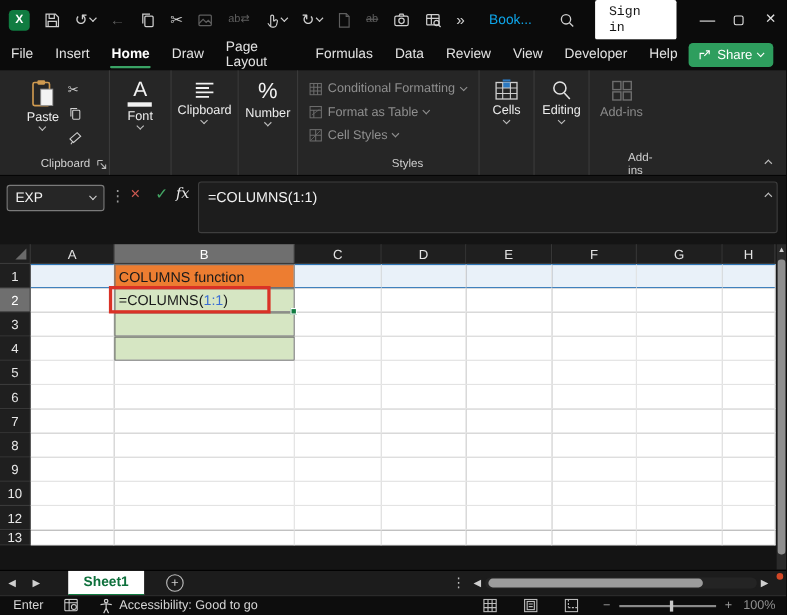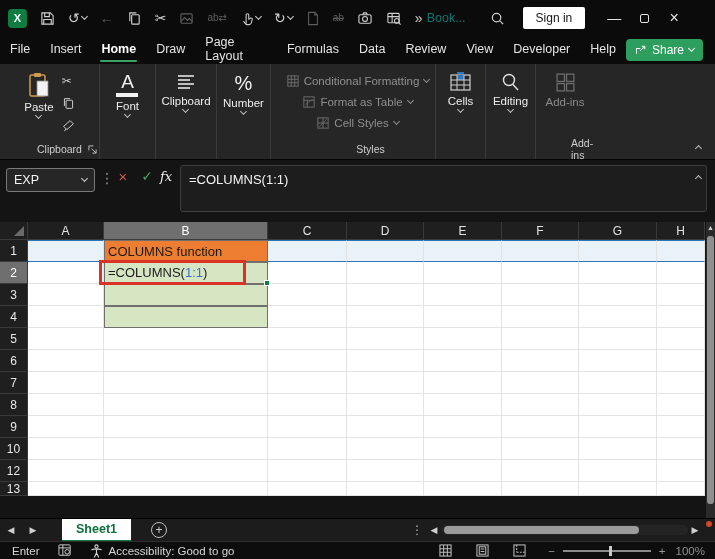--- a/index.html
+++ b/index.html
@@ -13,22 +13,22 @@
 
   
   #titlebar{left:0;top:0;width:715px;height:36px;background:#0b0b0b;display:flex;align-items:center;}
   .qat{display:flex;align-items:center;gap:13px;padding-left:8px;}
   .qico{color:#cfcfcf;font-size:14px;line-height:16px;display:flex;align-items:center;gap:2px;}
   .qico.dis{color:#5e5e5e;}
   .qico svg{stroke:#cfcfcf;}
   .qico.dis svg{stroke:#5e5e5e;}
   #excel-logo{width:19px;height:19px;background:#107C41;border-radius:4px;color:#fff;font-weight:bold;
       font-size:11px;display:flex;align-items:center;justify-content:center;}
-  #doc-title{font-size:12.5px;color:#0f766e;margin-left:4px;}
-  #signin-btn{background:#fff;color:#161616;font-size:12px;padding:4px 13px;border-radius:2px;}
+  #doc-title{font-size:12.5px;color:#0ea5e9;margin-left:22px;}
+  #signin-btn{background:#fff;color:#161616;font-size:12px;padding:4px 13px;border-radius:2px;font-family:Liberation Mono, monospace;}
   .winctl{color:#e3e3e3;font-size:14px;width:30px;text-align:center;}
   .maxbox{display:inline-block;width:9px;height:9px;border:1.3px solid #e3e3e3;border-radius:2px;}
 
   
   #tabsrow{left:0;top:36px;width:715px;height:28px;background:#0b0b0b;display:flex;align-items:center;}
   .rtab{font-size:12.5px;color:#e3e3e3;padding:5px 10px 7px 10px;position:relative;}
   .rtab.active{color:#fff;font-weight:bold;}
   .rtab.active::after{content:"";position:absolute;left:9px;right:9px;bottom:1px;height:2.5px;background:#3aa365;border-radius:2px;}
   #share-btn{margin-left:auto;margin-right:12px;background:#2e9e5e;border-radius:4px;height:22px;
       display:flex;align-items:center;gap:5px;padding:0 9px;color:#fff;font-size:12px;}
@@ -275,21 +275,21 @@
           <div class="bigbtn">
         <span style="font-size:20px;line-height:22px;color:#f2f2f2;">%</span>
         <span>Number</span>
         <span class="chev"></span>
       </div>
         </div>
         <div class="rlabel"></div>
     </div>
 
     <div class="rgroup" style="width:165px;">
-      <div class="rmain" style="flex-direction:column;justify-content:center;align-items:center;">
+      <div class="rmain" style="flex-direction:column;justify-content:center;align-items:flex-start;">
         <div class="sitem">
           <svg width="12" height="12" viewBox="0 0 14 14" fill="none" stroke="#6e6e6e" stroke-width="1.1">
               <rect x="1" y="1" width="12" height="12"></rect>
               <path d="M1 5h12M1 9h12M5 1v12M9 1v12"></path>
             </svg>
           <span>Conditional Formatting</span>
           <span class="chev"></span>
         </div>
         <div class="sitem">
           <svg width="12" height="12" viewBox="0 0 14 14" fill="none" stroke="#6e6e6e" stroke-width="1.1">

